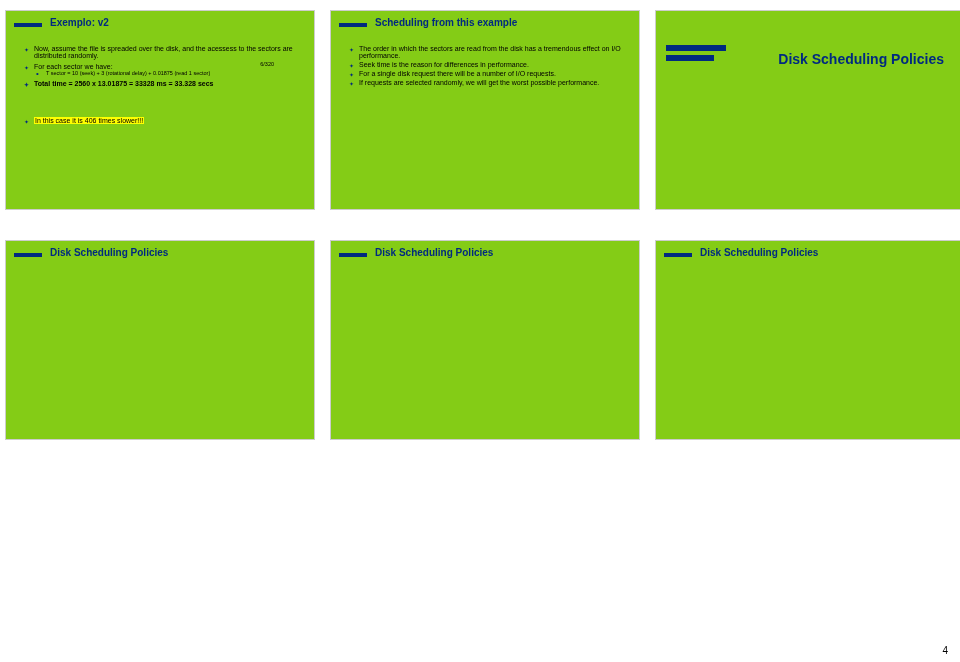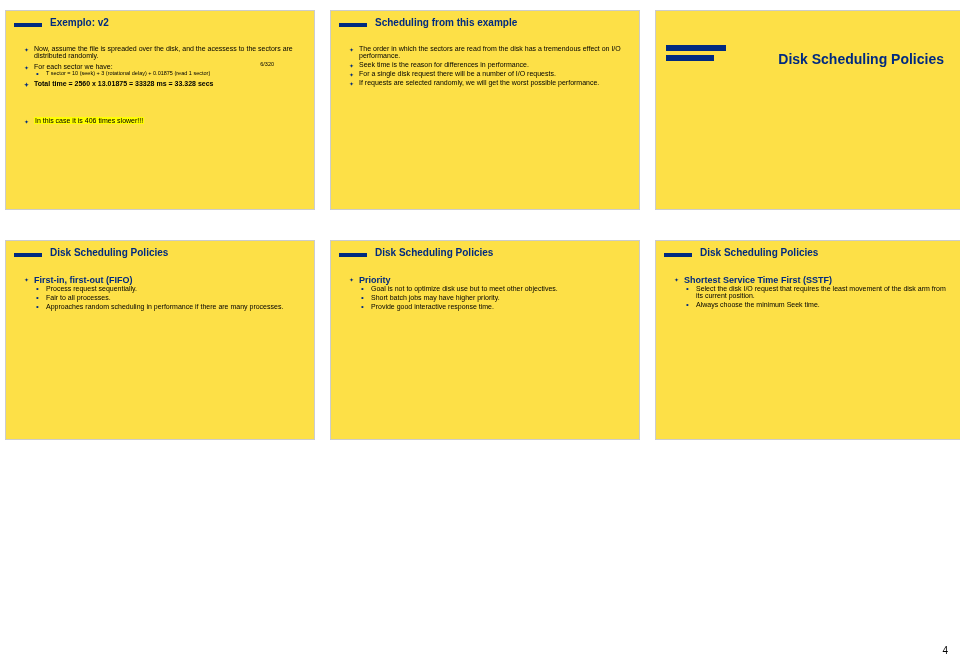--- a/index.html
+++ b/index.html
@@ -16,21 +16,21 @@
     display: grid;
     grid-template-columns: repeat(3, 310px);
     grid-template-rows: 200px 200px;
     gap: 30px 15px;
     padding: 10px 5px;
     grid-auto-rows: 200px;
   }
   .slide {
     position: relative;
     border: 1px solid #ccc;
-    background: #fde047;
+    background: #84cc16;
     box-sizing: border-box;
     font-size: 7px;
     color: #000;
     overflow: hidden;
     padding-left: 28px;
   }
   .slide .bar {
     position: absolute;
     left: 8px;
     height: 4px;
@@ -159,62 +159,27 @@
 
   <div class="slide title-slide">
     <div class="bar big1"></div>
     <div class="bar big2"></div>
     <div class="main-title">Disk Scheduling Policies</div>
   </div>
 
   <div class="slide" style="grid-row:2;">
     <div class="bar top"></div>
     <div class="title">Disk Scheduling Policies</div>
-    <div class="content">
-      <ul>
-        <li>
-          <span class="body-title">First-in, first-out (FIFO)</span>
-          <ul>
-            <li>Process request sequentially.</li>
-            <li>Fair to all processes.</li>
-            <li>Approaches random scheduling in performance if there are many processes.</li>
-          </ul>
-        </li>
-      </ul>
-    </div>
   </div>
 
   <div class="slide" style="grid-row:2;">
     <div class="bar top"></div>
     <div class="title">Disk Scheduling Policies</div>
-    <div class="content">
-      <ul>
-        <li>
-          <span class="body-title">Priority</span>
-          <ul>
-            <li>Goal is not to optimize disk use but to meet other objectives.</li>
-            <li>Short batch jobs may have higher priority.</li>
-            <li>Provide good interactive response time.</li>
-          </ul>
-        </li>
-      </ul>
-    </div>
   </div>
 
   <div class="slide" style="grid-row:2;">
     <div class="bar top"></div>
     <div class="title">Disk Scheduling Policies</div>
-    <div class="content">
-      <ul>
-        <li>
-          <span class="body-title">Shortest Service Time First (SSTF)</span>
-          <ul>
-            <li>Select the disk I/O request that requires the least movement of the disk arm from its current position.</li>
-            <li>Always choose the minimum Seek time.</li>
-          </ul>
-        </li>
-      </ul>
-    </div>
   </div>
 
 </div>
 
 <div class="page-num">4</div>
 
 </body></html>

